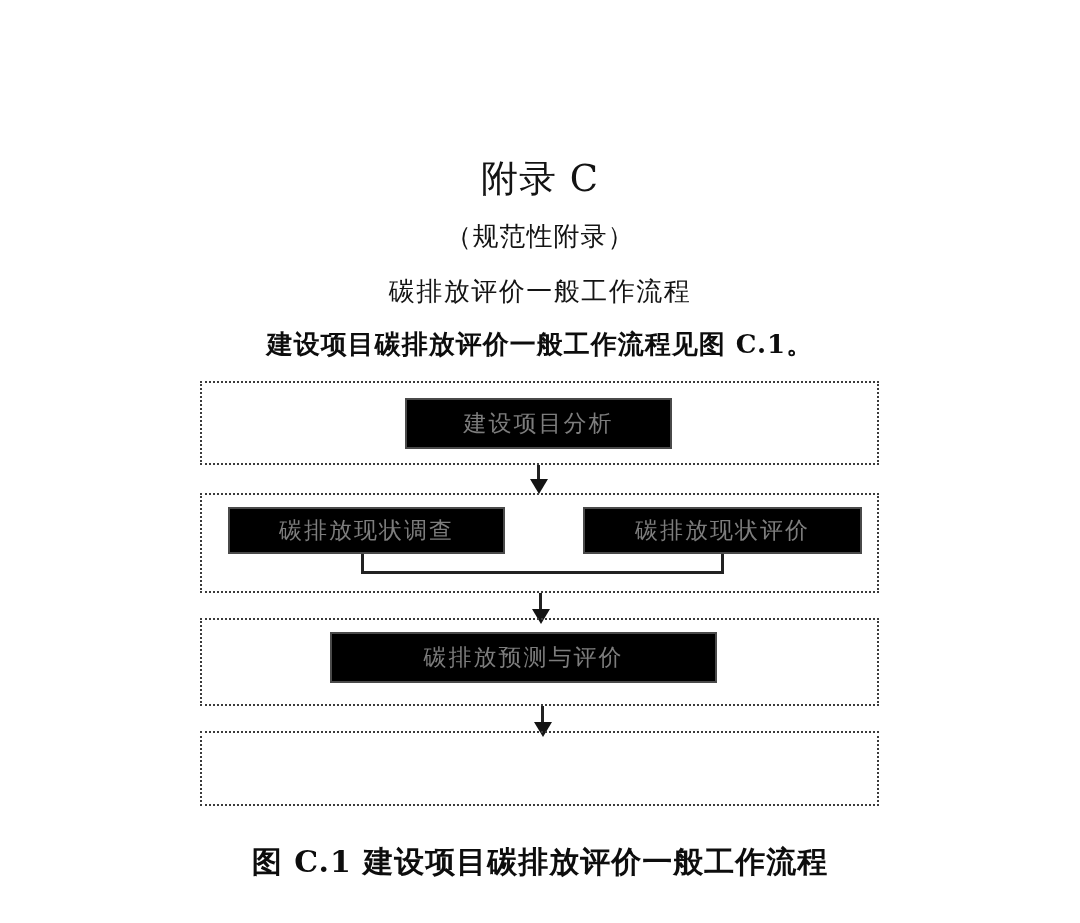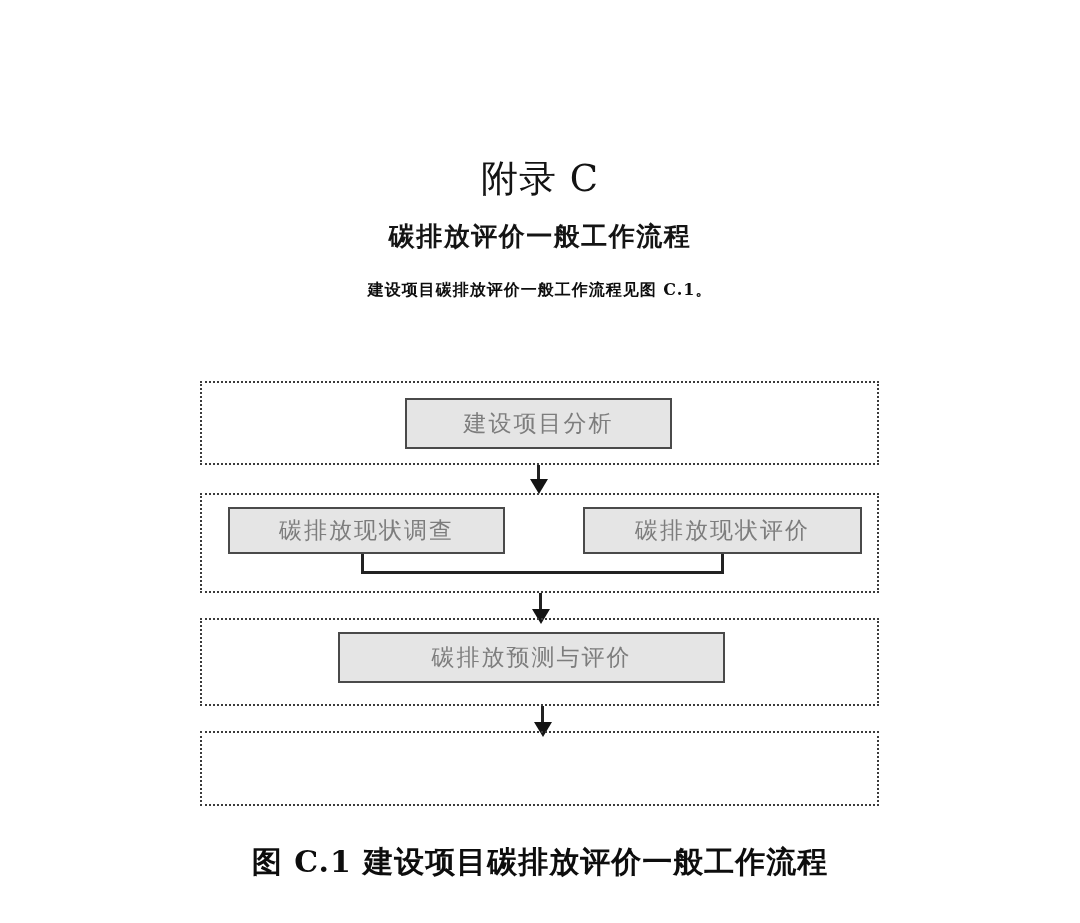--- a/index.html
+++ b/index.html
@@ -37,25 +37,25 @@
     letter-spacing: 1px;
     line-height: 33px;
     color: #141414;
     margin-bottom: 22px;
   }
   .h-title {
     font-size: 26px;
     letter-spacing: 1.5px;
     line-height: 33px;
     color: #141414;
-    font-weight: 700;
+    font-weight: 400;
     margin-bottom: 20px;
   }
   .body-line {
-    font-size: 16px;
+    font-size: 26px;
     letter-spacing: 1px;
     line-height: 33px;
     color: #0d0d0d;
     font-weight: 700;
   }
 
   
   .flow {
     position: absolute;
     left: 0;
@@ -73,34 +73,34 @@
   
   .stage-1 { left: 200px; top: 381px; width: 679px; height: 84px; }
   .stage-2 { left: 200px; top: 493px; width: 679px; height: 100px; }
   .stage-3 { left: 200px; top: 618px; width: 679px; height: 88px; }
   .stage-4 { left: 200px; top: 731px; width: 679px; height: 75px; }
 
   .node {
     position: absolute;
     box-sizing: border-box;
     border: 2px solid #4a4a4a;
-    background: #e5e5e5;
+    background: #000000;
     display: flex;
     align-items: center;
     justify-content: center;
     color: #7d7d7d;
     font-size: 23px;
     letter-spacing: 2px;
     font-family: "DejaVu Serif", "Liberation Serif", serif;
     white-space: nowrap;
   }
   .node-1 { left: 405px; top: 398px; width: 267px; height: 51px; }
   .node-2a { left: 228px; top: 507px; width: 277px; height: 47px; }
   .node-2b { left: 583px; top: 507px; width: 279px; height: 47px; }
-  .node-3 { left: 338px; top: 632px; width: 387px; height: 51px; }
+  .node-3 { left: 330px; top: 632px; width: 387px; height: 51px; }
   .node-4 { left: 348px; top: 744px; width: 389px; height: 49px; }
 
   
   .vline {
     position: absolute;
     width: 3px;
     background: #222222;
   }
   .hline {
     position: absolute;
@@ -144,20 +144,21 @@
     letter-spacing: 1px;
     color: #0d0d0d;
     font-weight: 700;
   }
 </style>
 </head>
 <body>
 
 <div class="headings">
   <div class="h-appendix">附录 C</div>
+  <div class="h-normative">（规范性附录）</div>
   <div class="h-title">碳排放评价一般工作流程</div>
   <div class="body-line">建设项目碳排放评价一般工作流程见图 C.1。</div>
 </div>
 
 <div class="flow">
 
   <div class="stage stage-1"></div>
   <div class="node node-1">建设项目分析</div>
 
   <div class="vline a1-line"></div>

